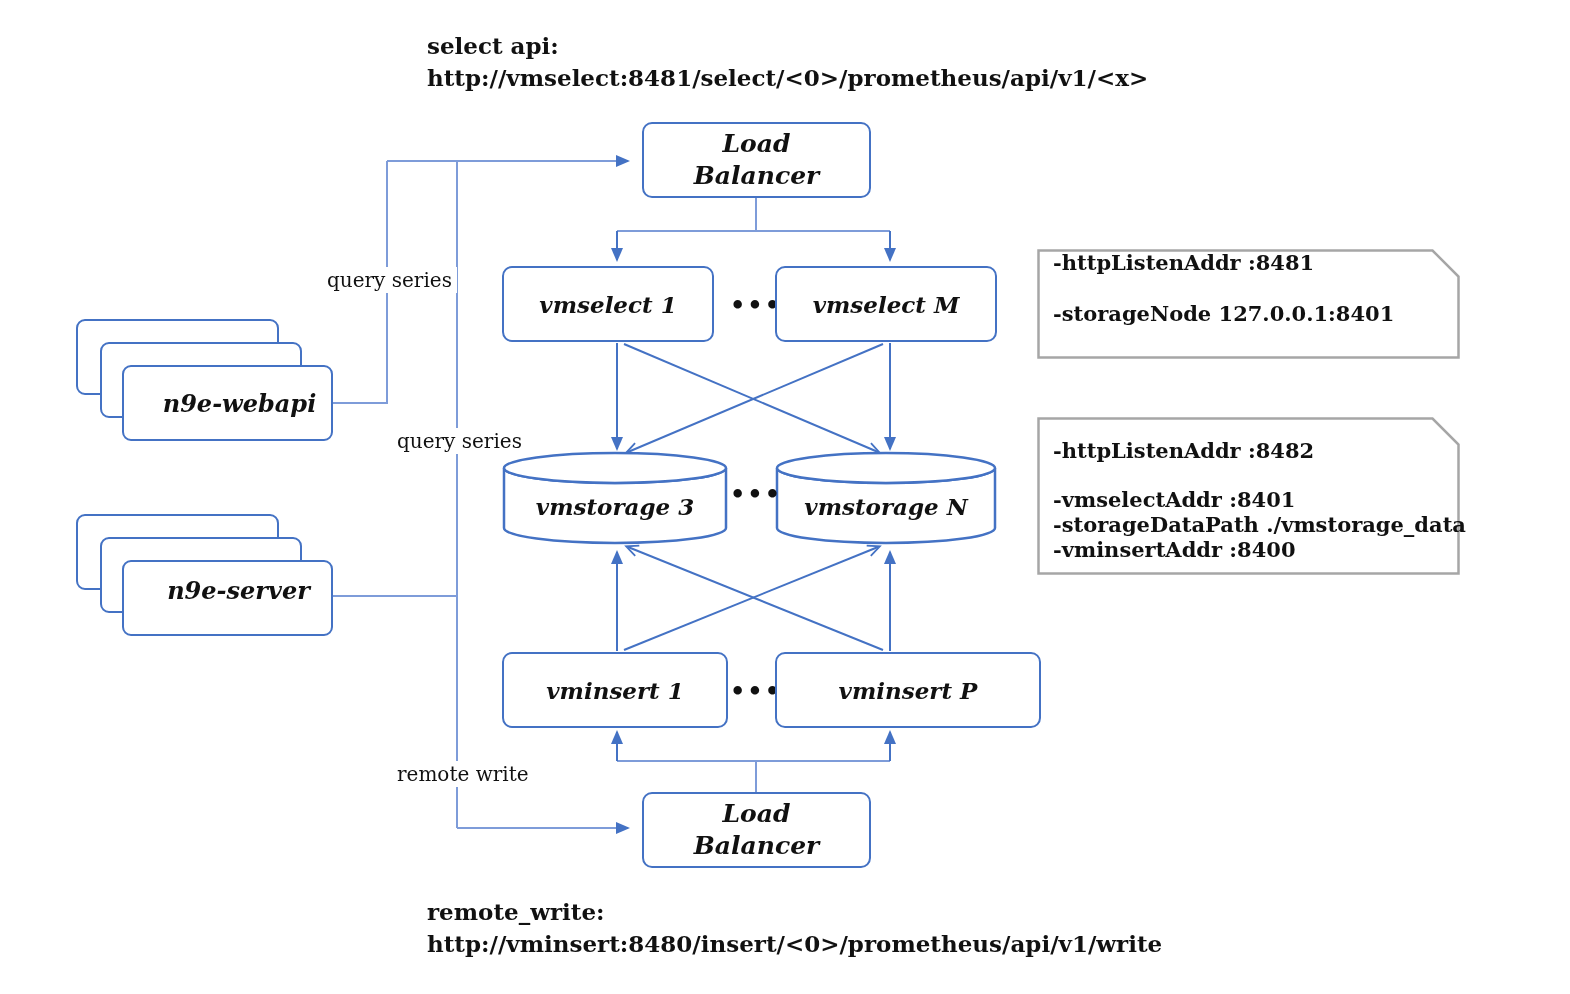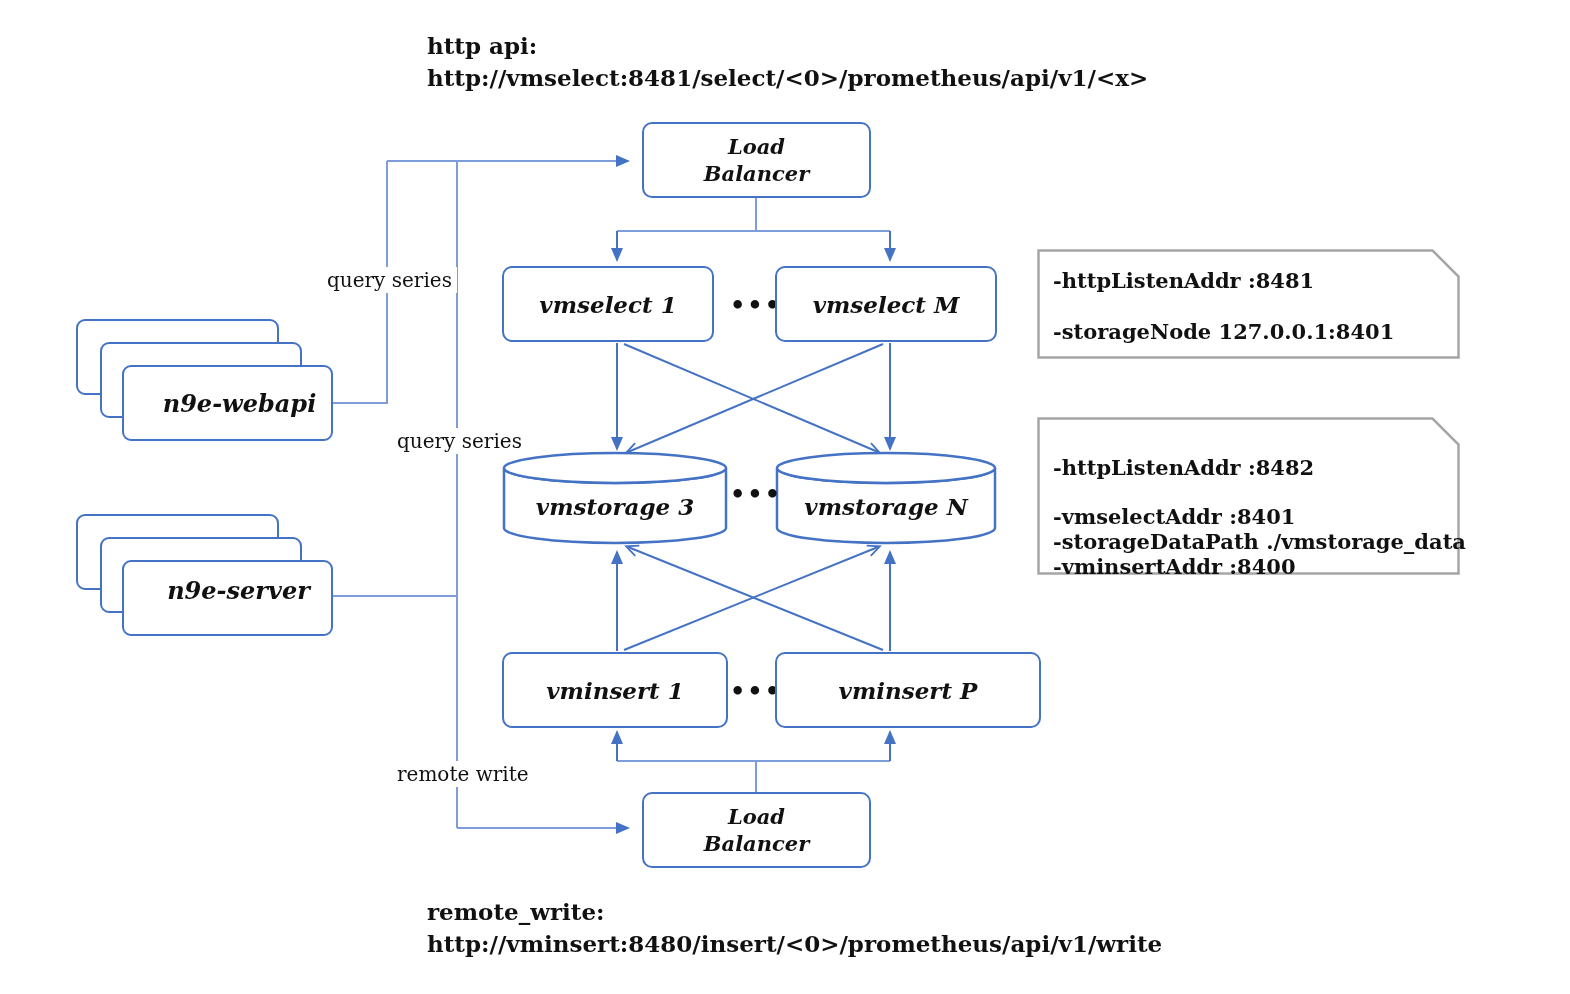--- a/index.html
+++ b/index.html
@@ -13,21 +13,21 @@
     position:relative;width:1570px;height:994px;background:#fff;overflow:hidden;
     font-family:"DejaVu Serif", serif;color:var(--ink);
   }
   .wires{position:absolute;left:0;top:0;}
   .box{
     position:absolute;background:#fff;border:2.5px solid var(--blue);border-radius:10px;
     display:flex;align-items:center;justify-content:center;
     font-weight:bold;font-style:italic;font-size:23px;color:var(--ink);
     box-sizing:border-box;text-align:center;
   }
-  .lb{font-size:21px;white-space:pre-line;line-height:1.3;}
+  .lb{font-size:25px;white-space:pre-line;line-height:1.3;}
   .stack{position:absolute;background:#fff;border:2.5px solid var(--blue);border-radius:9px;box-sizing:border-box;}
   .stack-label{
     position:absolute;display:flex;align-items:center;justify-content:center;
     font-weight:bold;font-style:italic;font-size:24px;color:var(--ink);
   }
   .cyl-label{
     position:absolute;display:flex;align-items:center;justify-content:center;
     font-weight:bold;font-style:italic;font-size:23px;color:var(--ink);
   }
   .dots{
@@ -37,22 +37,22 @@
   .edge-label{
     position:absolute;background:#fff;font-size:20px;color:var(--ink);padding:1px 5px;white-space:nowrap;
   }
   .anno{position:absolute;font-weight:bold;font-size:23px;line-height:32px;color:var(--ink);white-space:nowrap;}
   .note{position:absolute;}
   .note-text{position:absolute;left:16px;top:0;right:6px;font-weight:bold;font-size:21px;color:var(--ink);white-space:nowrap;}
   .note-line{line-height:26px;}
   .note-line-tight{line-height:25px;}
   .note-gap{height:25px;}
   .note-gap-sm{height:24px;}
-  .pad19{padding-top:19px;}
-  .pad21{padding-top:38px;}
+  .pad19{padding-top:1px;}
+  .pad21{padding-top:21px;}
 </style>
 </head>
 <body>
 
 <div class="canvas">
 
   <svg class="wires" width="1570" height="994" viewBox="0 0 1570 994">
     <defs>
       <marker id="mFilled" markerUnits="userSpaceOnUse" markerWidth="18" markerHeight="16" refX="14" refY="8" orient="auto">
         <path d="M2,2 L16,8 L2,14 Z" fill="#4472C4"></path>
@@ -94,21 +94,21 @@
       <path d="M883,344 L628,452" marker-end="url(#mOpen)"></path>
 
       <path d="M617,651 L617,552" marker-end="url(#mFilled)"></path>
       <path d="M890,651 L890,552" marker-end="url(#mFilled)"></path>
       <path d="M624,650 L878,547" marker-end="url(#mOpen)"></path>
       <path d="M883,650 L628,547" marker-end="url(#mOpen)"></path>
     </g>
   </svg>
 
   <div class="anno" style="left:427px;top:30px;">
-    <div>http api:</div>
+    <div>select api:</div>
     <div>http://vmselect:8481/select/&lt;0&gt;/prometheus/api/v1/&lt;x&gt;</div>
   </div>
 
   <div class="anno" style="left:427px;top:896px;">
     <div>remote_write:</div>
     <div>http://vminsert:8480/insert/&lt;0&gt;/prometheus/api/v1/write</div>
   </div>
 
   <div class="stack" style="left:76px;top:319px;width:203px;height:76px;"></div>
   <div class="stack" style="left:100px;top:342px;width:202px;height:76px;"></div>

